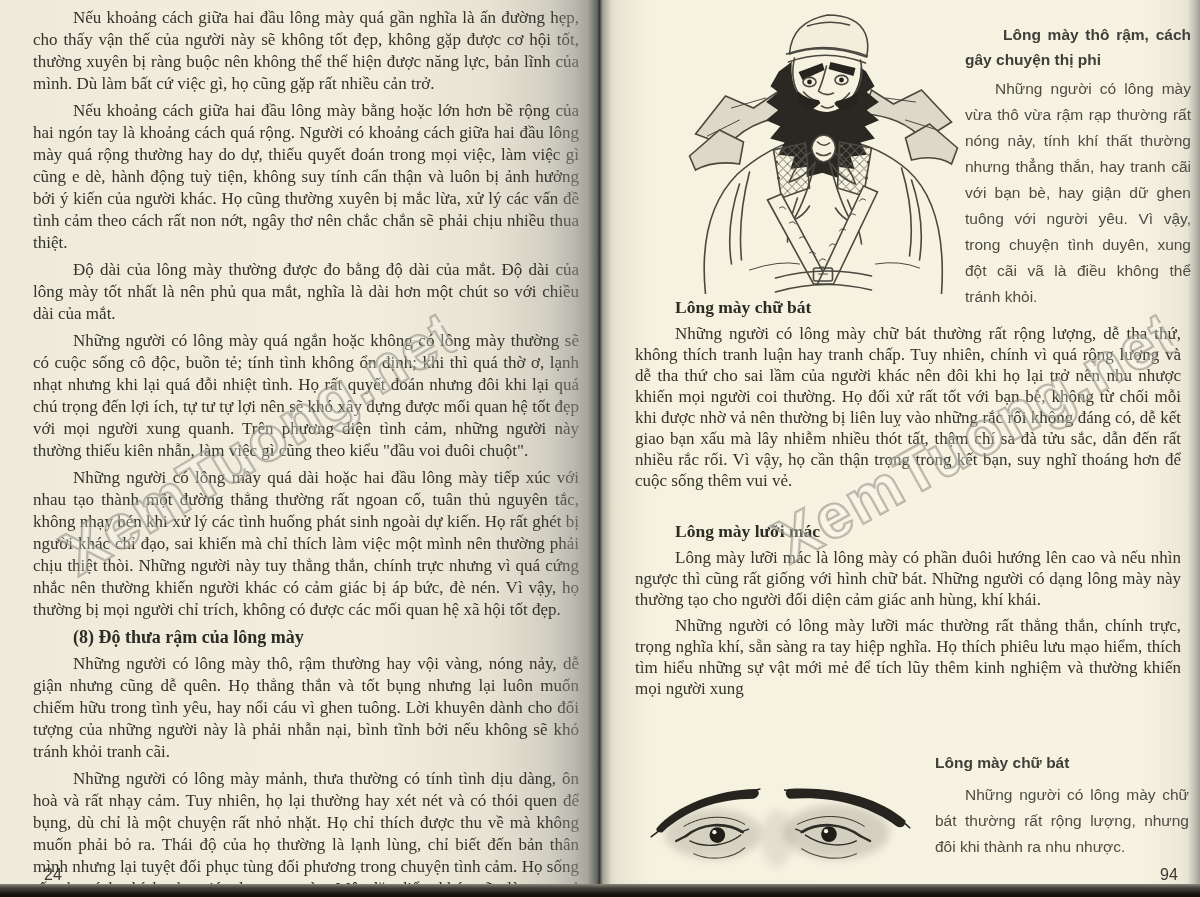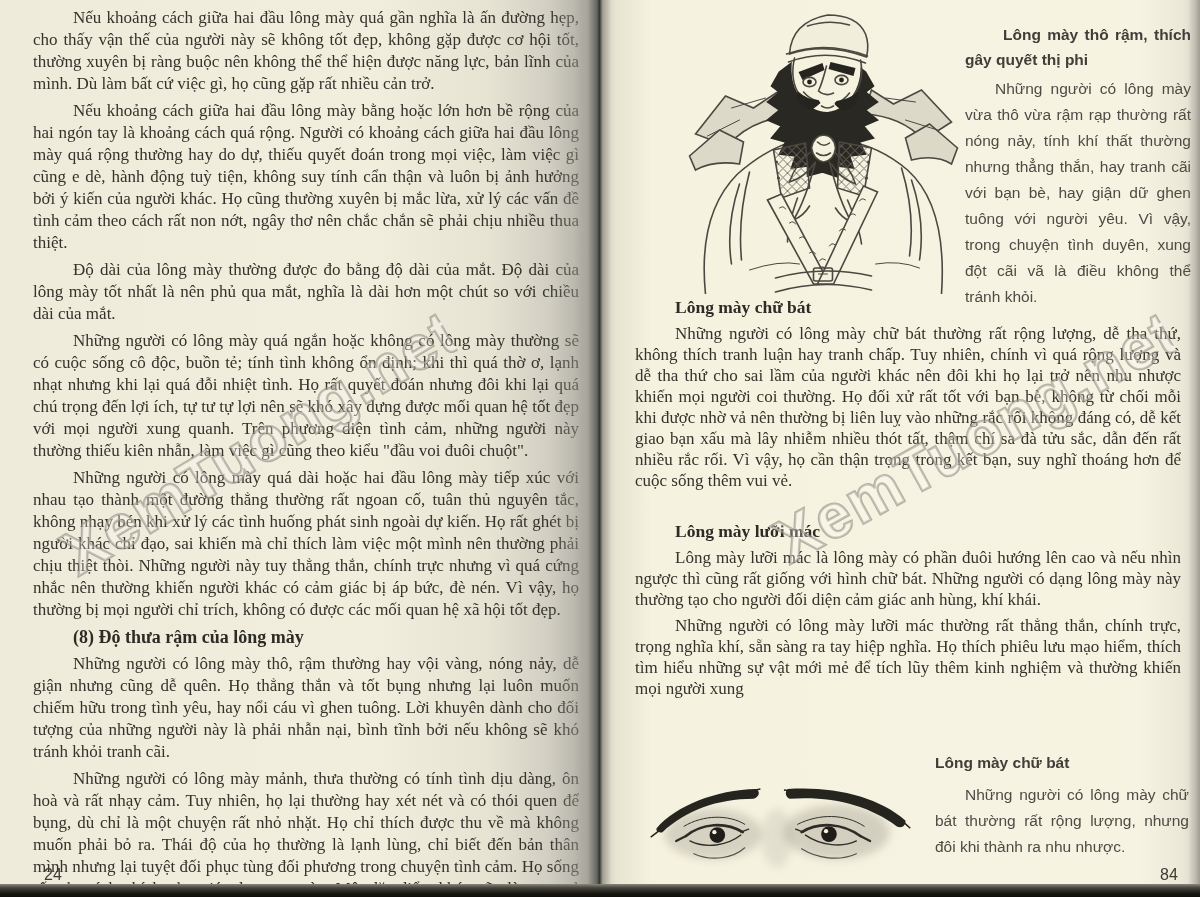--- a/index.html
+++ b/index.html
@@ -135,21 +135,21 @@
 
         <path d="M96,276 Q143,263 192,274 M96,290 Q143,276 192,288"></path>
         <rect x="134" y="266" width="19" height="13" rx="2"></rect>
         <path d="M139,272 L148,272" stroke-width="1"></path>
 
         <path d="M70,268 Q100,258 120,262 M196,262 Q220,258 240,266" stroke-width="1"></path>
       </g>
     </svg>
 
     <div class="sans cap-top">
-      <p class="cap-title">Lông mày thô rậm, thích gây quyết thị phi</p>
+      <p class="cap-title">Lông mày thô rậm, cách gây chuyện thị phi</p>
       <p class="cap-body">Những người có lông mày vừa thô vừa rậm rạp thường rất nóng nảy, tính khí thất thường nhưng thẳng thắn, hay tranh cãi với bạn bè, hay giận dữ ghen tuông với người yêu. Vì vậy, trong chuyện tình duyên, xung đột cãi vã là điều không thể tránh khỏi.</p>
     </div>
 
     <div class="col rp-col">
       <p class="sub-h">Lông mày chữ bát</p>
       <p>Những người có lông mày chữ bát thường rất rộng lượng, dễ tha thứ, không thích tranh luận hay tranh chấp. Tuy nhiên, chính vì quá rộng lượng và dễ tha thứ cho sai lầm của người khác nên đôi khi họ lại trở nên nhu nhược khiến mọi người coi thường. Họ đối xử rất tốt với bạn bè, không từ chối mỗi khi được nhờ vả nên thường bị liên luỵ vào những rắc rối không đáng có, dễ kết giao bạn xấu mà lây nhiễm nhiều thót tất, thậm chí sa đà tửu sắc, dẫn đến rất nhiều rắc rối. Vì vậy, họ cần thận trọng trong kết bạn, suy nghĩ thoáng hơn để cuộc sống thêm vui vẻ.</p>
       <p class="sub-h mt">Lông mày lưỡi mác</p>
       <p>Lông mày lưỡi mác là lông mày có phần đuôi hướng lên cao và nếu nhìn ngược thì cũng rất giống với hình chữ bát. Những người có dạng lông mày này thường tạo cho người đối diện cảm giác anh hùng, khí khái.</p>
       <p>Những người có lông mày lưỡi mác thường rất thẳng thắn, chính trực, trọng nghĩa khí, sẵn sàng ra tay hiệp nghĩa. Họ thích phiêu lưu mạo hiểm, thích tìm hiểu những sự vật mới mẻ để tích lũy thêm kinh nghiệm và thường khiến mọi người xung</p>
     </div>
@@ -192,21 +192,21 @@
           <path d="M162,107 C178,117 200,120 218,112" stroke-width="1.2" stroke="#55524a"></path>
         </g>
       </g>
     </svg>
 
     <div class="sans cap-bot">
       <p class="cap-title">Lông mày chữ bát</p>
       <p class="cap-body">Những người có lông mày chữ bát thường rất rộng lượng, nhưng đôi khi thành ra nhu nhược.</p>
     </div>
 
-    <div class="pagenum pn-right">84</div>
+    <div class="pagenum pn-right">94</div>
   </div>
 
   <div class="gutter"></div>
   <div class="right-edge"></div>
   <div class="bottom-strip"></div>
 
   <svg class="wm wm-left" width="450" height="120">
     <text x="8" y="82">XemTuong.net</text>
   </svg>
   <svg class="wm wm-right" width="450" height="120">

